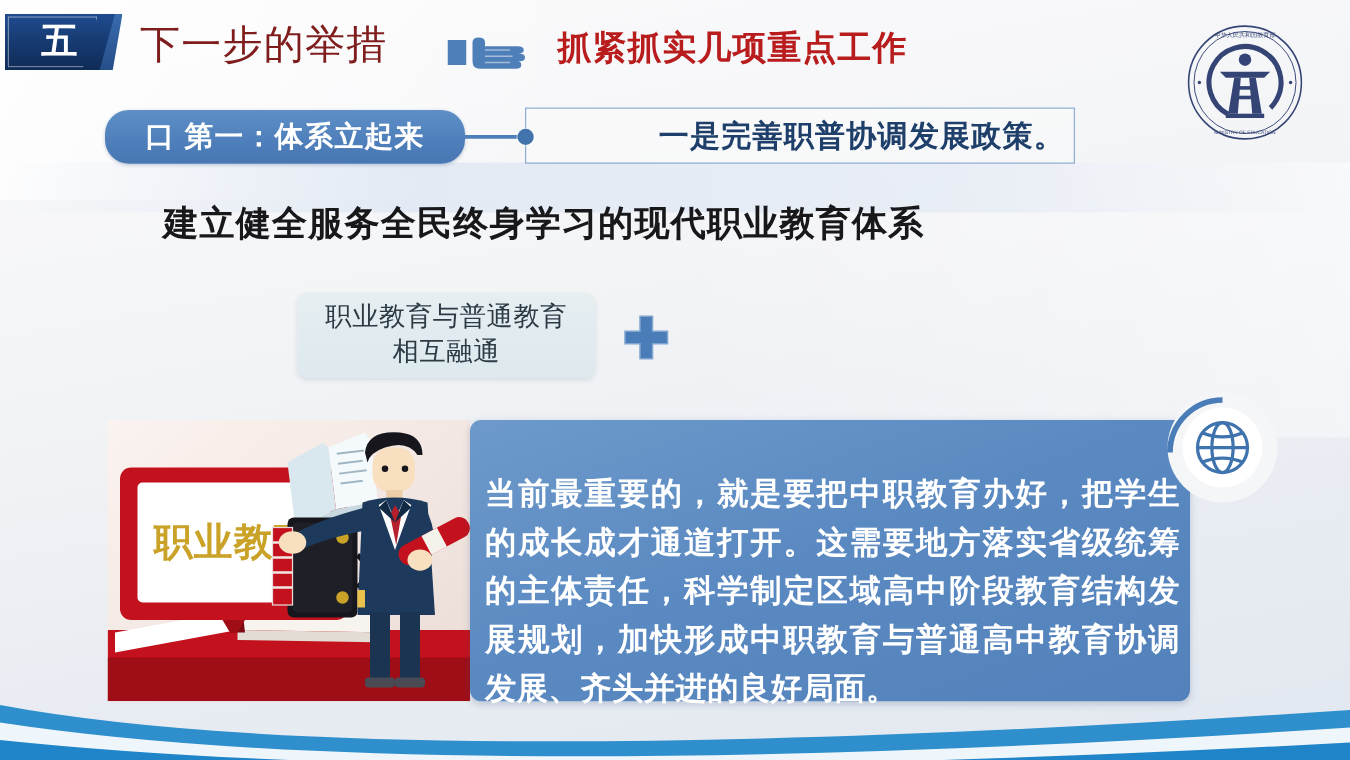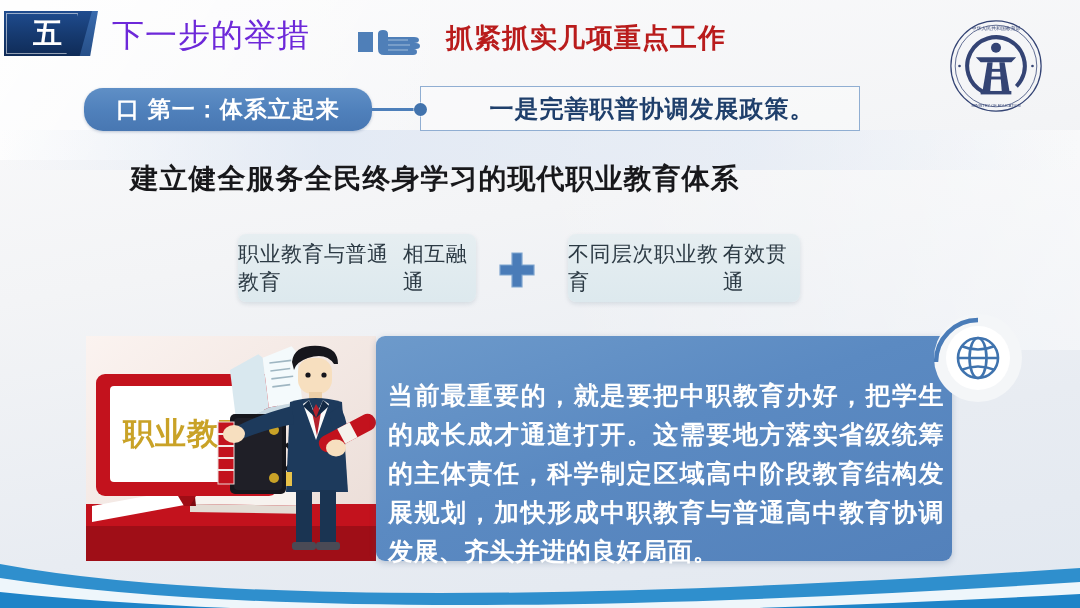--- a/index.html
+++ b/index.html
@@ -34,21 +34,21 @@
     content:"";position:absolute;left:2px;top:2px;right:14px;bottom:2px;
     border:1px solid rgba(255,255,255,.55);
     clip-path:polygon(0 0,100% 0,84% 100%,0 100%);
   }
   .badge-tail{position:absolute;left:72px;top:11px;width:26px;height:45px;
     background:linear-gradient(180deg,#2f63a9,#1b4682);
     clip-path:polygon(46% 0,100% 0,70% 100%,16% 100%);opacity:.95;}
 
   .hdr-title{
     position:absolute;left:112px;top:14px;
-    font-size:32px;font-weight:500;color:#6d28d9;letter-spacing:1px;
+    font-size:32px;font-weight:500;color:#7f1d1d;letter-spacing:1px;
   }
   .hand-icon{position:absolute;left:358px;top:28px;width:64px;height:28px;}
   .hdr-sub{
     position:absolute;left:446px;top:20px;
     font-size:27px;font-weight:bold;color:#b91c1c;letter-spacing:1px;
   }
 
   
   .emblem{position:absolute;left:948px;top:18px;width:96px;height:96px;opacity:.93;}
 
@@ -63,35 +63,35 @@
   .connector{position:absolute;left:372px;top:108px;width:48px;height:3px;background:#4d7fba;}
   .conn-dot{position:absolute;left:414px;top:103px;width:13px;height:13px;border-radius:50%;
     background:#4273ad;box-shadow:0 0 0 1px rgba(255,255,255,.45);}
   .stmt-box{
     position:absolute;left:420px;top:86px;width:440px;height:45px;
     border:1.5px solid #90aed2;background:rgba(255,255,255,.30);
   }
   .stmt-text{
     position:absolute;left:452px;top:93px;width:400px;
     font-size:24px;font-weight:bold;color:#1f3f6b;letter-spacing:1px;
-    text-align:center;
+    text-align:right;
   }
 
   
   .heading{
     position:absolute;left:0;top:160px;width:870px;text-align:center;
     font-size:28px;font-weight:bold;color:#18181b;letter-spacing:1px;
   }
 
   
   .cbox{
     position:absolute;top:234px;height:68px;border-radius:8px;
     background:linear-gradient(180deg,#e6eef1 0%,#dde9ee 100%);
     box-shadow:0 2px 4px rgba(120,140,160,.22);
-    display:flex;flex-direction:row;align-items:center;justify-content:center;
+    display:flex;flex-direction:column;align-items:center;justify-content:center;
     font-size:21px;color:#2c3a44;line-height:1.35;letter-spacing:.5px;
   }
   #cbox-left{left:238px;width:238px;}
   #cbox-right{left:568px;width:232px;}
   .plus{position:absolute;left:497px;top:250px;width:40px;height:40px;}
 
   
   .illus{
     position:absolute;left:86px;top:336px;width:290px;height:225px;
     overflow:hidden;background:linear-gradient(165deg,#faf2ef 0%,#f3e8e4 55%,#eddfd9 100%);
@@ -177,24 +177,20 @@
     <span>职业教育与普通教育</span>
     <span>相互融通</span>
   </div>
 
   <div class="plus">
     <svg viewBox="0 0 40 40" width="40" height="40">
       <path d="M15 3 H25 V15 H37 V25 H25 V37 H15 V25 H3 V15 H15 Z" fill="#4a7cb8" stroke="#7fa5cf" stroke-width="1.2"></path>
     </svg>
   </div>
 
-  <div class="cbox" id="cbox-right">
-    <span>不同层次职业教育</span>
-    <span>有效贯通</span>
-  </div>
 
   <div class="illus">
     <svg viewBox="0 0 290 225" width="290" height="225">
       <defs>
         <linearGradient id="bgI" x1="0" y1="0" x2="1" y2="1">
           <stop offset="0" stop-color="#fbf3f0"></stop>
             <stop offset="1" stop-color="#eadcd6"></stop>
         </linearGradient>
       </defs>
       <rect x="0" y="0" width="290" height="225" fill="url(#bgI)"></rect>

